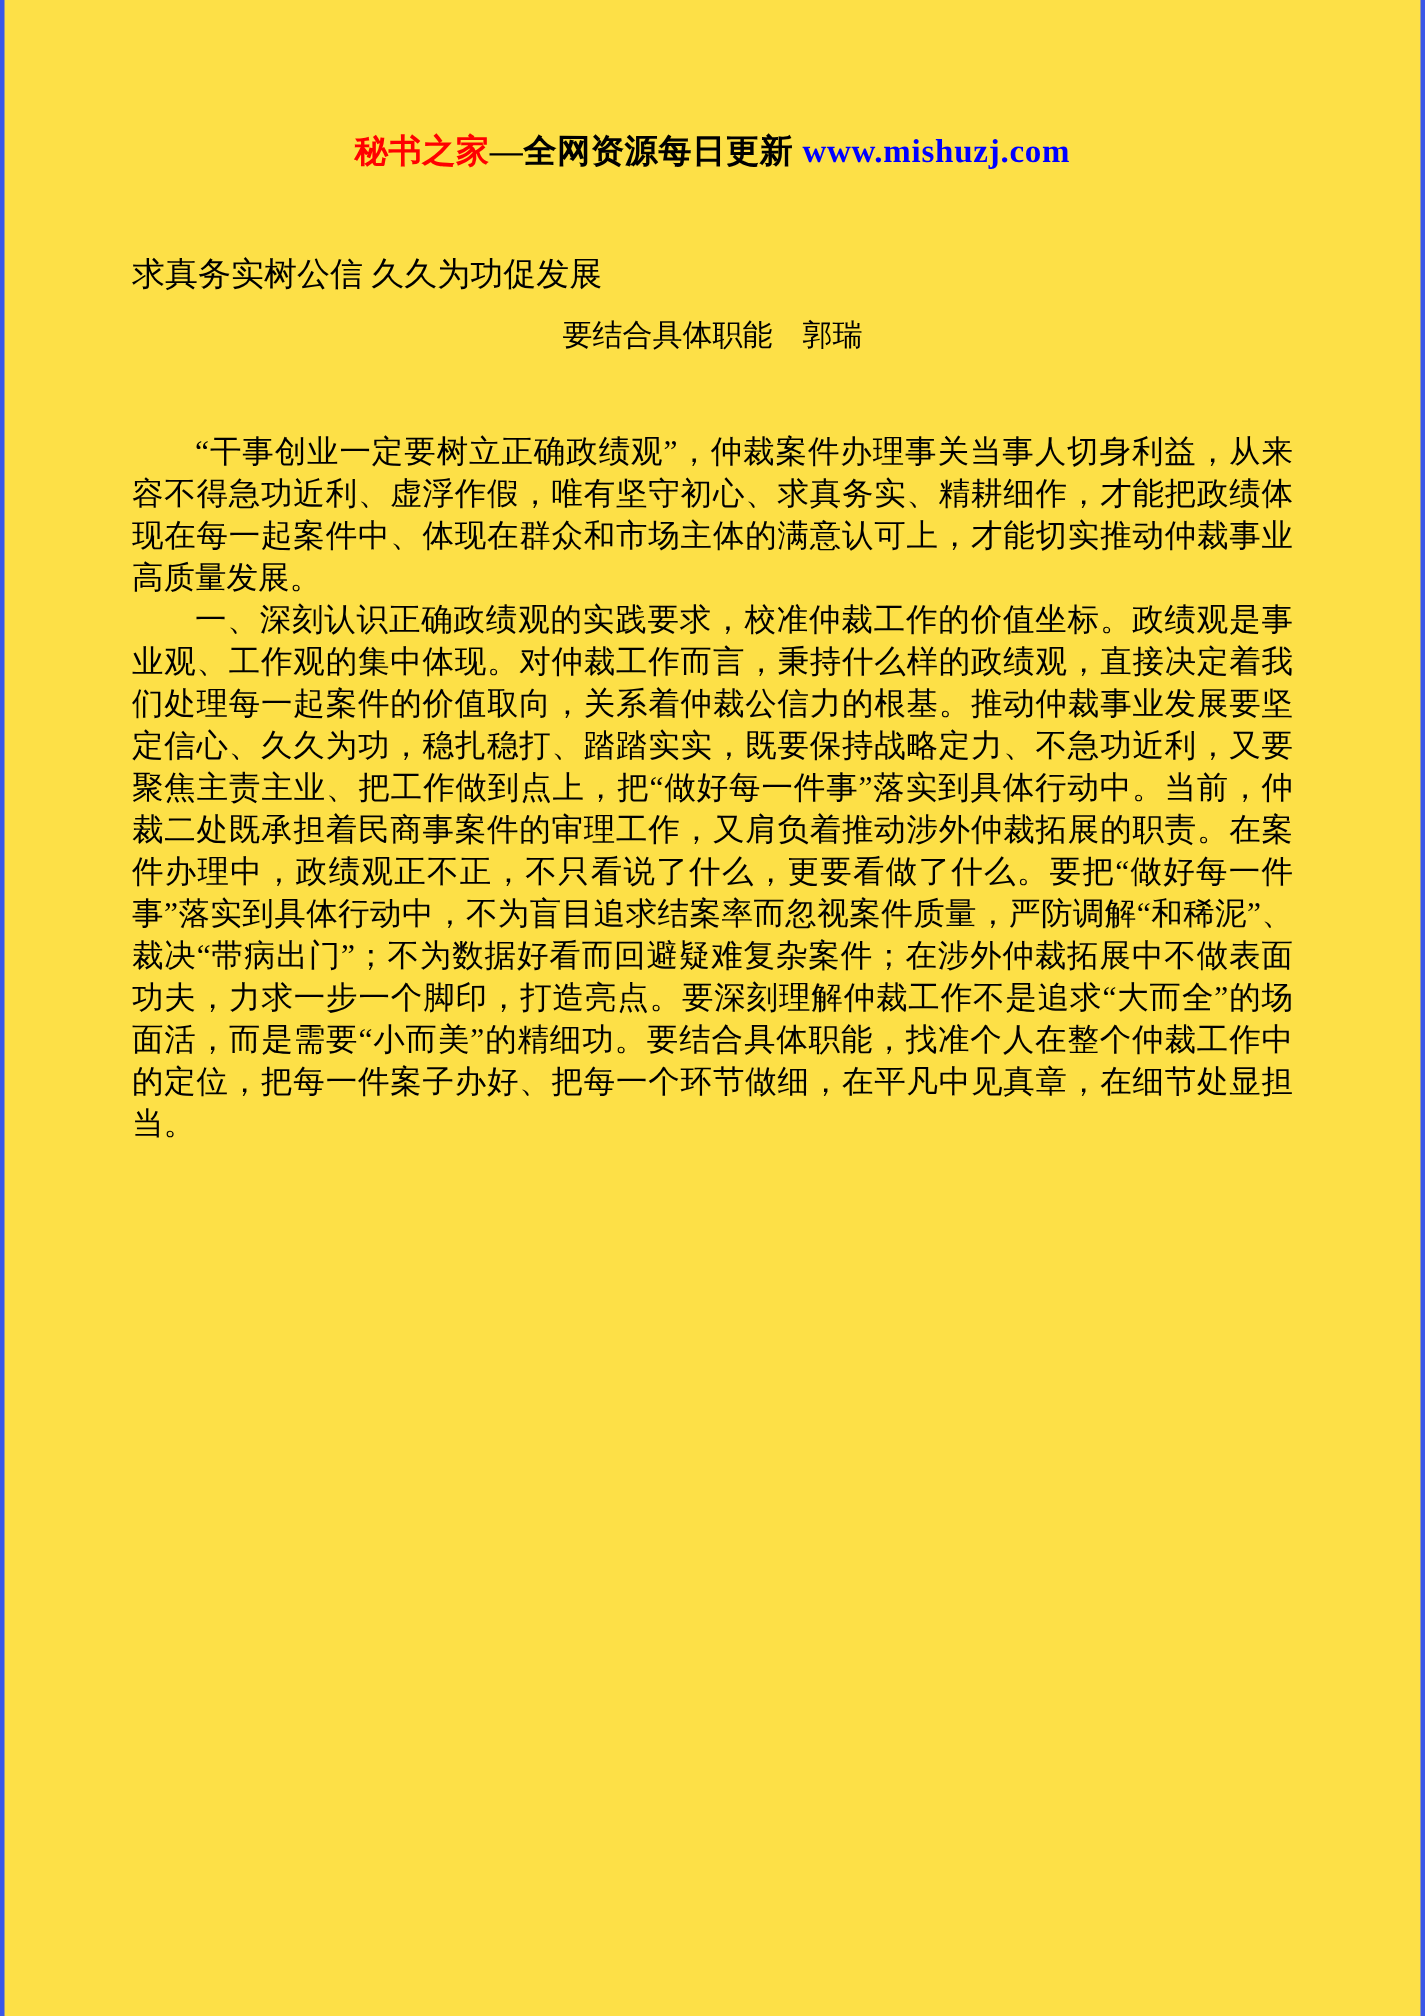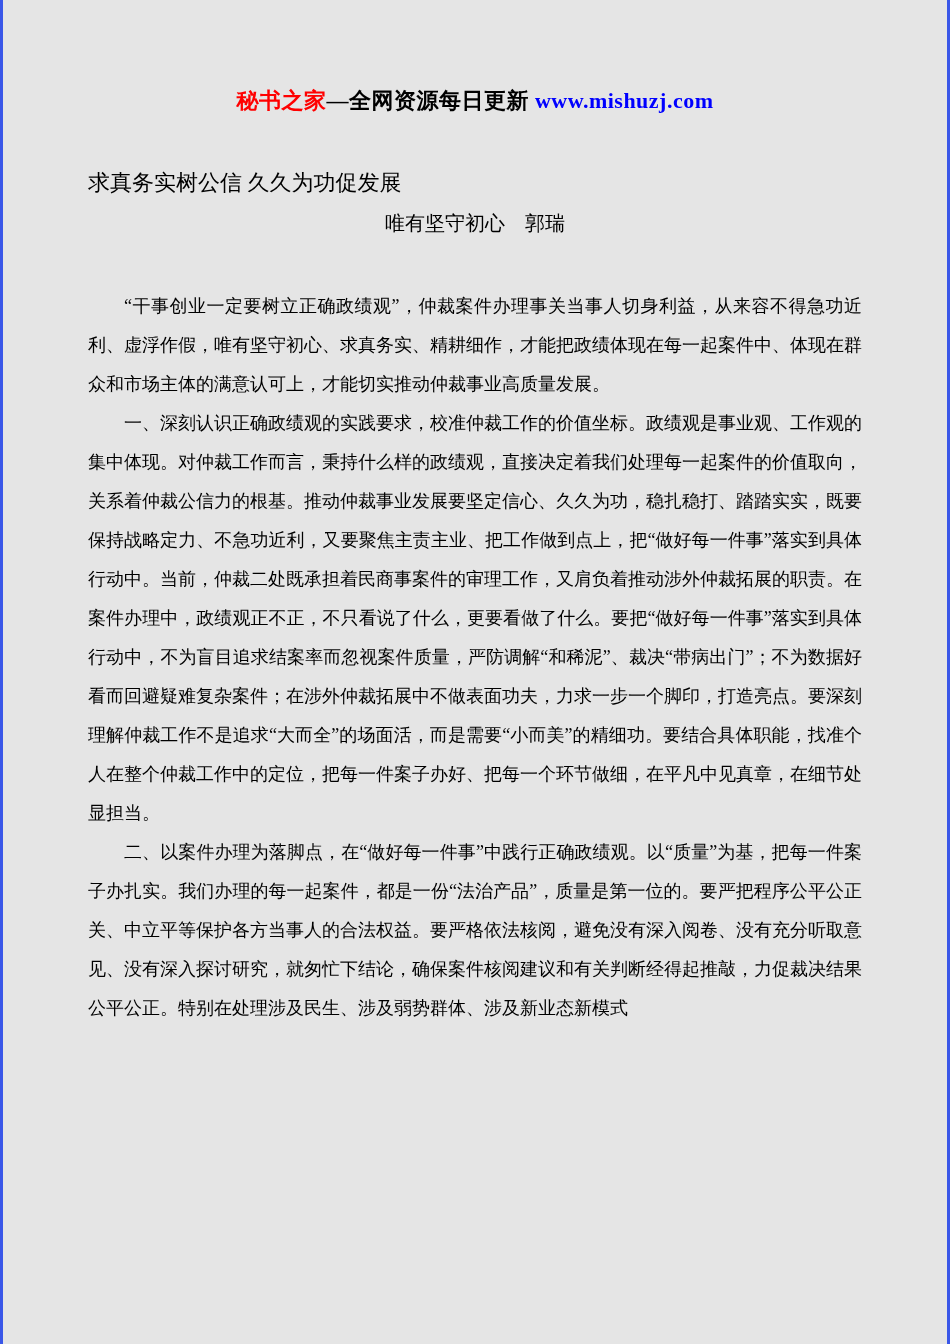--- a/index.html
+++ b/index.html
@@ -9,21 +9,21 @@
     height: 1344px;
     position: relative;
     overflow: hidden;
     font-family: "Liberation Serif", "DejaVu Serif", serif;
     color: #000000;
   }
   .page {
     width: 950px;
     height: 1344px;
     position: relative;
-    background: #e5e5e5;
+    background: #fde047;
   }
   .edge-line {
     position: absolute;
     top: 0;
     bottom: 0;
     width: 3px;
     background: #3a57e8;
   }
   .edge-line.left  { left: 0; }
   .edge-line.right { right: 0; }
@@ -53,44 +53,43 @@
     font-weight: normal;
     margin-top: 52px;
   }
   .author {
     text-align: center;
     font-size: 20px;
     margin-top: 12px;
   }
   .body-text {
     margin-top: 50px;
-    font-size: 18px;
-    line-height: 39px;
+    font-size: 21px;
+    line-height: 28px;
     text-align: justify;
   }
   .body-text p {
     text-indent: 2em;
   }
 </style>
 </head>
 <body>
 
 <div class="page">
   <div class="edge-line left"></div>
   <div class="edge-line right"></div>
 
   <div class="content">
 
     <div class="site-header"><span class="site-name">秘书之家</span><span class="site-tagline">—全网资源每日更新 </span><a class="site-url">www.mishuzj.com</a></div>
 
 
     <h2 class="subtitle">求真务实树公信 久久为功促发展</h2>
 
-    <div class="author">唯有坚守初心　郭瑞</div>
+    <div class="author">要结合具体职能　郭瑞</div>
 
     <div class="body-text">
       <p>“干事创业一定要树立正确政绩观”，仲裁案件办理事关当事人切身利益，从来容不得急功近利、虚浮作假，唯有坚守初心、求真务实、精耕细作，才能把政绩体现在每一起案件中、体现在群众和市场主体的满意认可上，才能切实推动仲裁事业高质量发展。</p>
       <p>一、深刻认识正确政绩观的实践要求，校准仲裁工作的价值坐标。政绩观是事业观、工作观的集中体现。对仲裁工作而言，秉持什么样的政绩观，直接决定着我们处理每一起案件的价值取向，关系着仲裁公信力的根基。推动仲裁事业发展要坚定信心、久久为功，稳扎稳打、踏踏实实，既要保持战略定力、不急功近利，又要聚焦主责主业、把工作做到点上，把“做好每一件事”落实到具体行动中。当前，仲裁二处既承担着民商事案件的审理工作，又肩负着推动涉外仲裁拓展的职责。在案件办理中，政绩观正不正，不只看说了什么，更要看做了什么。要把“做好每一件事”落实到具体行动中，不为盲目追求结案率而忽视案件质量，严防调解“和稀泥”、裁决“带病出门”；不为数据好看而回避疑难复杂案件；在涉外仲裁拓展中不做表面功夫，力求一步一个脚印，打造亮点。要深刻理解仲裁工作不是追求“大而全”的场面活，而是需要“小而美”的精细功。要结合具体职能，找准个人在整个仲裁工作中的定位，把每一件案子办好、把每一个环节做细，在平凡中见真章，在细节处显担当。</p>
-      <p>二、以案件办理为落脚点，在“做好每一件事”中践行正确政绩观。以“质量”为基，把每一件案子办扎实。我们办理的每一起案件，都是一份“法治产品”，质量是第一位的。要严把程序公平公正关、中立平等保护各方当事人的合法权益。要严格依法核阅，避免没有深入阅卷、没有充分听取意见、没有深入探讨研究，就匆忙下结论，确保案件核阅建议和有关判断经得起推敲，力促裁决结果公平公正。特别在处理涉及民生、涉及弱势群体、涉及新业态新模式</p>
     </div>
 
   </div>
 </div>
 
 </body></html>

